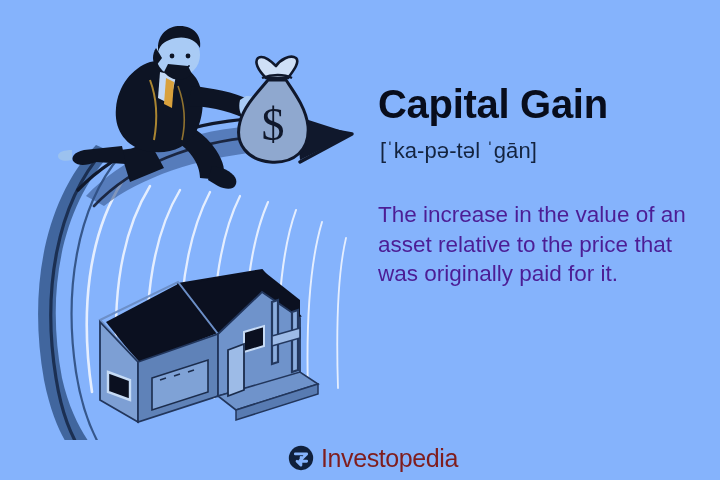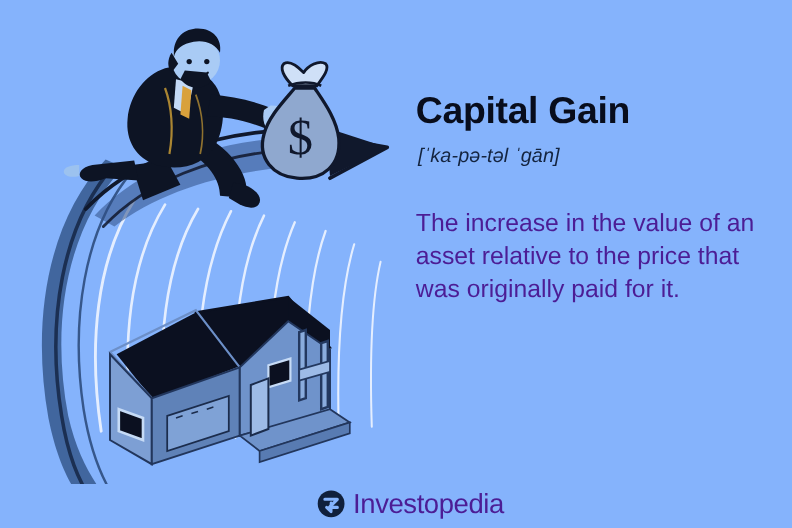--- a/index.html
+++ b/index.html
@@ -29,31 +29,30 @@
     height: 440px;
   }
   
   #text-column {
     position: absolute;
     left: 378px;
     top: 84px;
     width: 316px;
   }
   #page-title {
-    font-size: 34px;
+    font-size: 40px;
     font-weight: 600;
     letter-spacing: -0.3px;
     line-height: 1.04;
     color: #080d1c;
     margin: 0;
     white-space: nowrap;
   }
   #pronunciation {
-    font-size: 18px;
-    font-style: italic;
+    font-size: 22px;
     color: #14243f;
     margin: 12px 0 0 2px;
     letter-spacing: 0.1px;
   }
   #definition {
     font-size: 22.5px;
     line-height: 1.33;
     font-weight: 400;
     color: #4c1d95;
     margin: 36px 0 0 0;
@@ -69,21 +68,21 @@
   }
   #brand-mark {
     width: 26px;
     height: 26px;
     display: block;
   }
   #brand-wordmark {
     font-size: 25px;
     font-weight: 400;
     letter-spacing: -0.4px;
-    color: #4c1d95;
+    color: #7f1d1d;
     line-height: 1;
   }
 </style>
 </head>
 <body>
 
 <div id="canvas">
 
   <svg id="illustration" viewBox="0 0 370 440">
 

